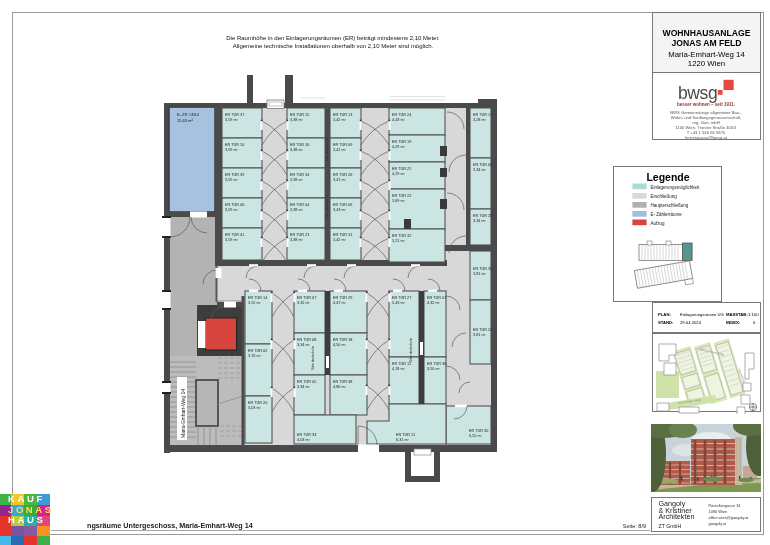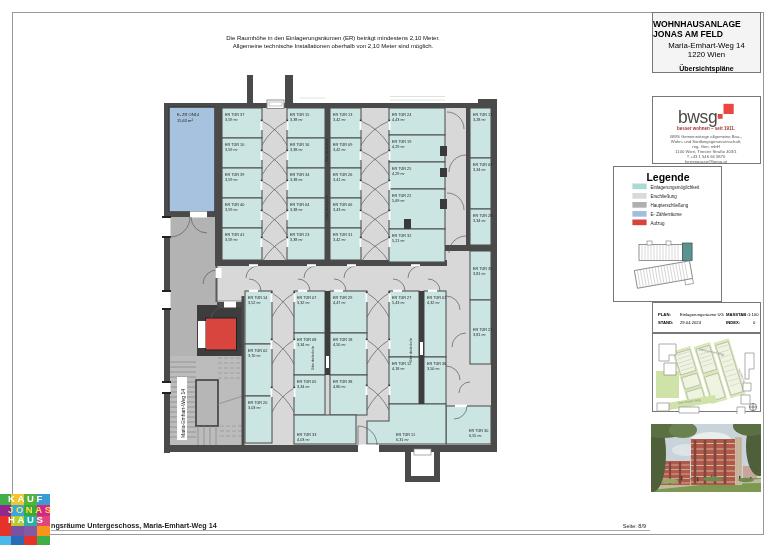--- a/index.html
+++ b/index.html
@@ -536,26 +536,26 @@
       <rect x="249" y="264.2" width="9" height="2.2" fill="#fff"></rect>
 <path d="M316,266 a12,12 0 0 0 -12,12" fill="none" stroke="#5a5a5a" stroke-width="0.7"></path>
       <rect x="307" y="264.2" width="9" height="2.2" fill="#fff"></rect>
 <path d="M356,266 a12,12 0 0 0 -12,12" fill="none" stroke="#5a5a5a" stroke-width="0.7"></path>
       <rect x="347" y="264.2" width="9" height="2.2" fill="#fff"></rect>
 <path d="M420,266 a12,12 0 0 0 -12,12" fill="none" stroke="#5a5a5a" stroke-width="0.7"></path>
       <rect x="411" y="264.2" width="9" height="2.2" fill="#fff"></rect>
 </svg>
 
 <div class="box" style="left:652px;top:12px;width:109px;height:61px;background:#f4f4f4;border-color:#777;">
-<div style="text-align:left;font-size:8.6px;font-weight:bold;margin-top:7px;line-height:9.6px;">WOHNHAUSANLAGE<br>JONAS AM FELD</div>
+<div style="text-align:center;font-size:8.6px;font-weight:bold;margin-top:16px;line-height:9.6px;">WOHNHAUSANLAGE<br>JONAS AM FELD</div>
 <div style="text-align:center;font-size:7.8px;margin-top:3px;line-height:8.8px;">Maria-Emhart-Weg 14<br>1220 Wien</div>
 <div style="text-align:center;font-size:7px;font-weight:bold;margin-top:5px;">Übersichtspläne</div>
 </div>
 
-<div class="box" style="left:652px;top:96px;width:109px;height:68px;border-color:#777;">
+<div class="box" style="left:652px;top:72px;width:109px;height:68px;border-color:#777;">
 <svg width="107" height="66" viewBox="0 0 107 66">
 
 <text x="25" y="26" font-size="17.5" fill="#4a4a48" letter-spacing="-0.4">bwsg</text>
 
 <rect x="70.5" y="6.8" width="10.2" height="10.2" fill="#e8483f"></rect>
 <rect x="64.8" y="17" width="4.8" height="4.8" fill="#e8483f"></rect>
 <text x="53" y="33" font-size="4.5" fill="#9c2f2f" font-weight="bold" text-anchor="middle">besser wohnen – seit 1911.</text>
 <g font-size="4.2" fill="#555" text-anchor="middle">
 <text x="53" y="41">BWS Gemeinnützige allgemeine Bau-,</text>
 <text x="53" y="46">Wohn- und Siedlungsgenossenschaft,</text>
@@ -691,20 +691,25 @@
 <ellipse cx="95" cy="56" rx="8" ry="2.2" fill="#6f8a4c"></ellipse>
 
 <ellipse cx="2" cy="30" rx="13" ry="38" fill="#4e5f39"></ellipse>
 <ellipse cx="12" cy="2" rx="30" ry="12" fill="#5a7042"></ellipse>
 <ellipse cx="32" cy="6" rx="14" ry="8" fill="#6a8150"></ellipse>
 <ellipse cx="108" cy="22" rx="13" ry="30" fill="#4e5f39"></ellipse>
 <ellipse cx="100" cy="2" rx="18" ry="10" fill="#5a7042"></ellipse>
 </svg>
 </div>
 
+<div class="box" style="left:650.5px;top:496.5px;width:110.5px;height:35.5px;border-color:#777;">
+<div style="position:absolute;left:7px;top:3.5px;font-size:7.2px;line-height:6.6px;color:#222;">Gangoly<br>&amp; Kristiner<br>Architekten</div>
+<div style="position:absolute;left:7px;top:25.5px;font-size:5.2px;color:#222;">ZT GmbH</div>
+<div style="position:absolute;left:57px;top:5px;font-size:3.9px;line-height:6.2px;color:#333;">Porzellangasse 34<br>1090 Wien<br>office.wien@gangoly.at<br>gangoly.at</div>
+</div>
 
 <div class="abs" style="left:600px;top:523px;width:46px;text-align:right;font-size:5.5px;color:#222;">Seite: 8/9</div>
 
 <div class="abs" style="left:0px;top:494px;width:11px;height:11px;background:#3fb04a;"></div>
 <div class="abs" style="left:11px;top:494px;width:13px;height:11px;background:#f2c52e;"></div>
 <div class="abs" style="left:24px;top:494px;width:13px;height:11px;background:#52b43f;"></div>
 <div class="abs" style="left:37px;top:494px;width:13px;height:11px;background:#3a9bd5;"></div>
 <div class="abs" style="left:0px;top:505px;width:11px;height:10.5px;background:#93278f;"></div>
 <div class="abs" style="left:11px;top:505px;width:13px;height:10.5px;background:#35a8e0;"></div>
 <div class="abs" style="left:24px;top:505px;width:13px;height:10.5px;background:#3aaa35;"></div>
@@ -717,15 +722,15 @@
 <div class="abs" style="left:11px;top:526px;width:13px;height:10px;background:#7b52a1;"></div>
 <div class="abs" style="left:24px;top:526px;width:13px;height:10px;background:#8659a5;"></div>
 <div class="abs" style="left:37px;top:526px;width:13px;height:10px;background:#f7941e;"></div>
 <div class="abs" style="left:0px;top:536px;width:11px;height:10px;background:#4ab8e8;"></div>
 <div class="abs" style="left:11px;top:536px;width:13px;height:10px;background:#2b6cb5;"></div>
 <div class="abs" style="left:24px;top:536px;width:13px;height:10px;background:#e6332a;"></div>
 <div class="abs" style="left:37px;top:536px;width:13px;height:10px;background:#3fae49;"></div>
 
 <div class="abs" style="left:8px;top:494px;width:44px;font-weight:bold;font-size:9.5px;letter-spacing:2.6px;line-height:10.5px;color:#fff;">KAUF<br><span style="color:#ffe14d;">JONAS</span><br>HAUS</div>
 
-<div class="abs" style="left:51px;top:521px;font-size:7.2px;font-weight:bold;color:#222;">ngsräume Untergeschoss, Maria-Emhart-Weg 14</div>
+<div class="abs" style="left:51px;top:521px;font-size:7.2px;font-weight:bold;color:#222;padding-left:36px;">ngsräume Untergeschoss, Maria-Emhart-Weg 14</div>
 
 <div class="abs" style="left:51px;top:530px;width:599px;height:1px;background:#aaa;"></div>
 </div>
 </body></html>

